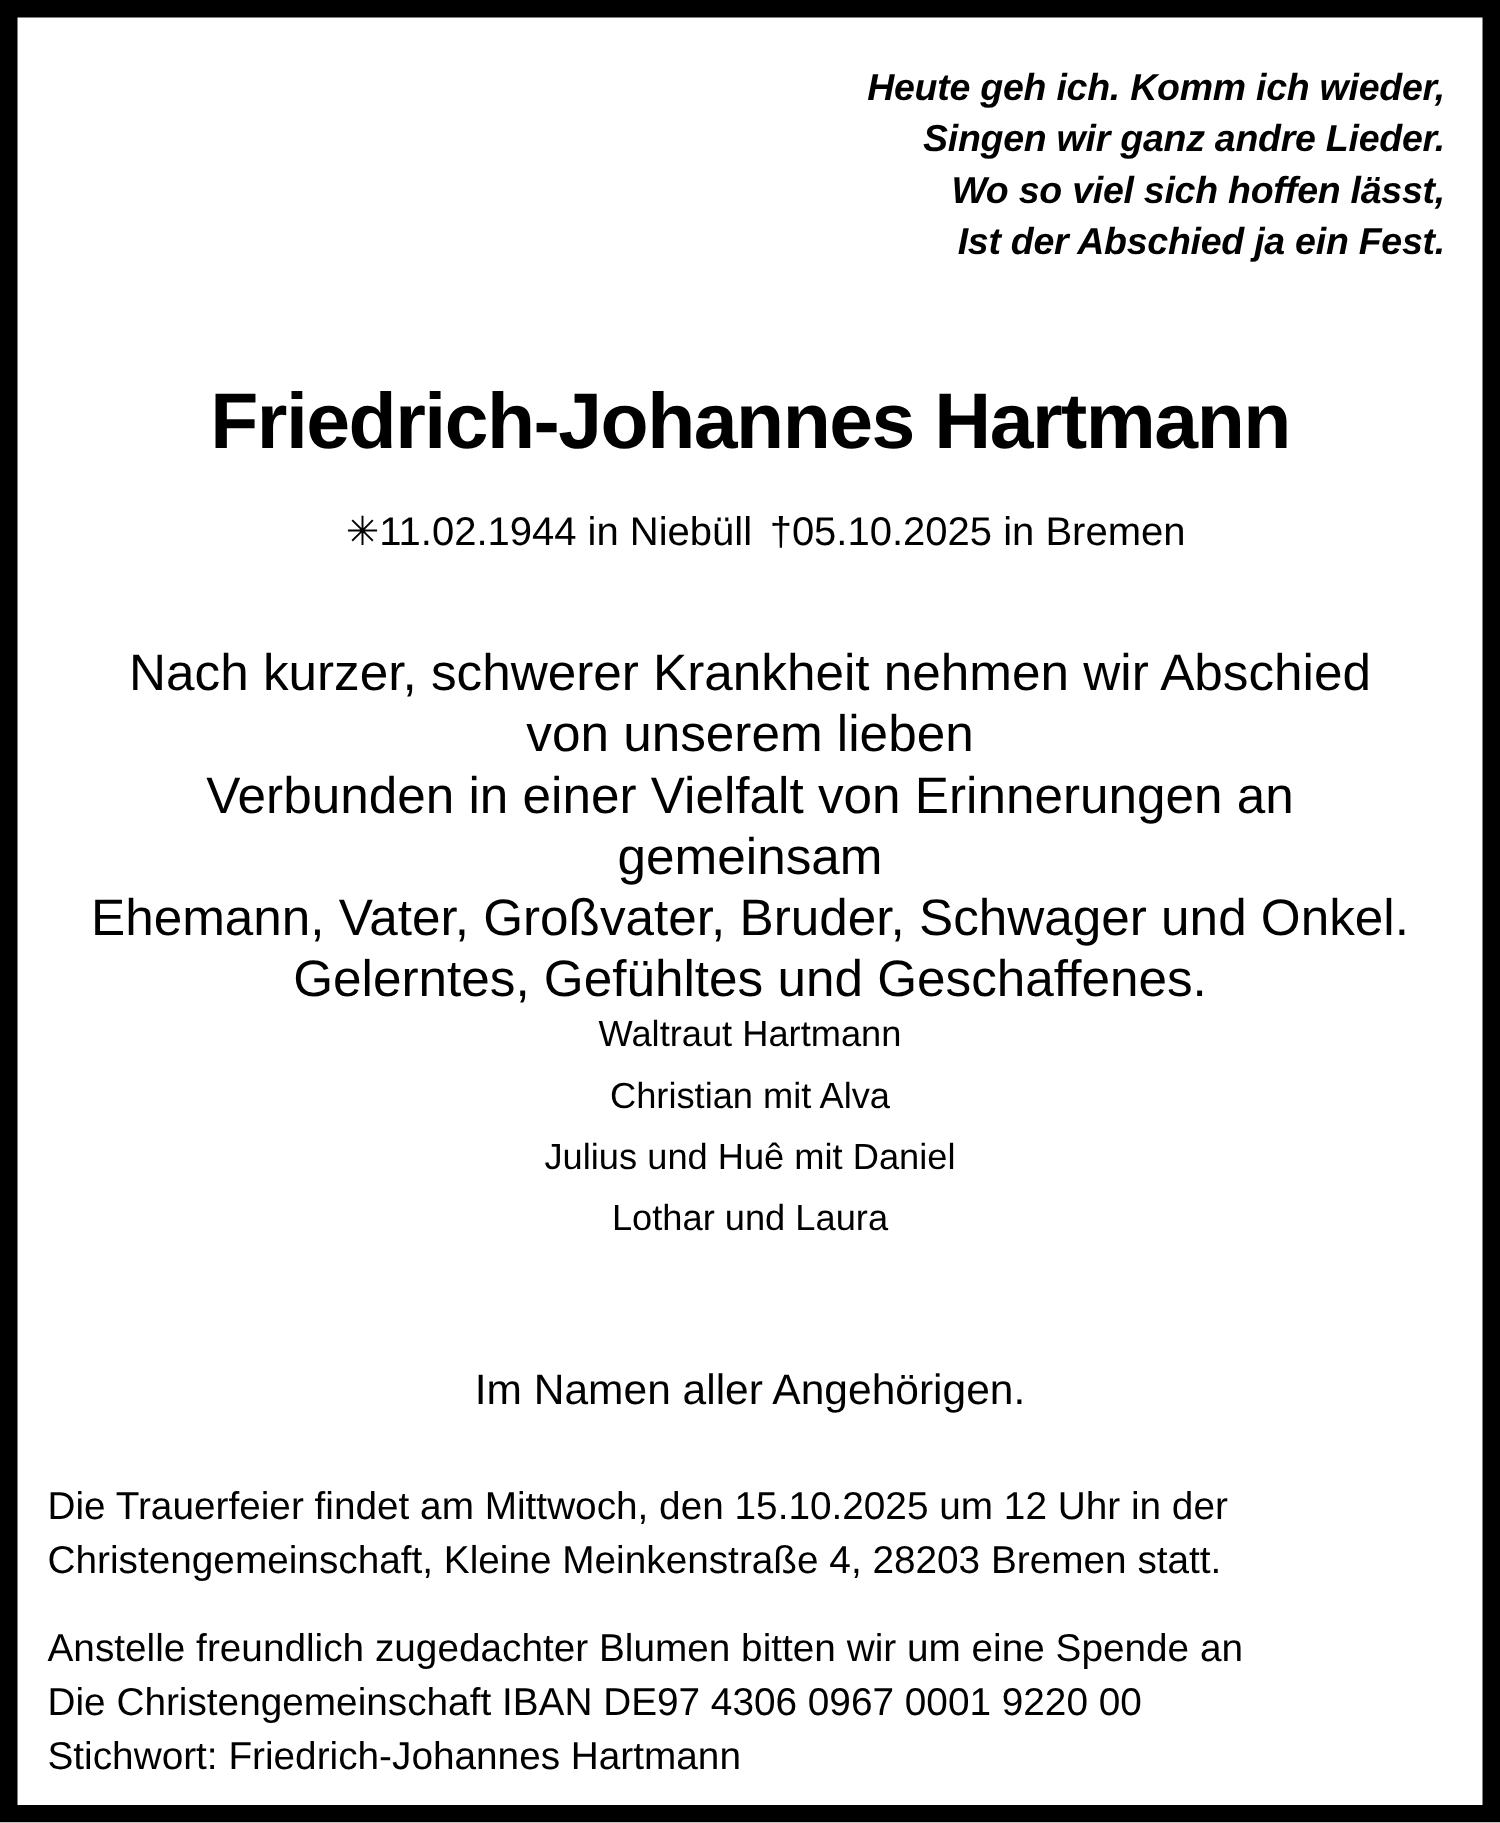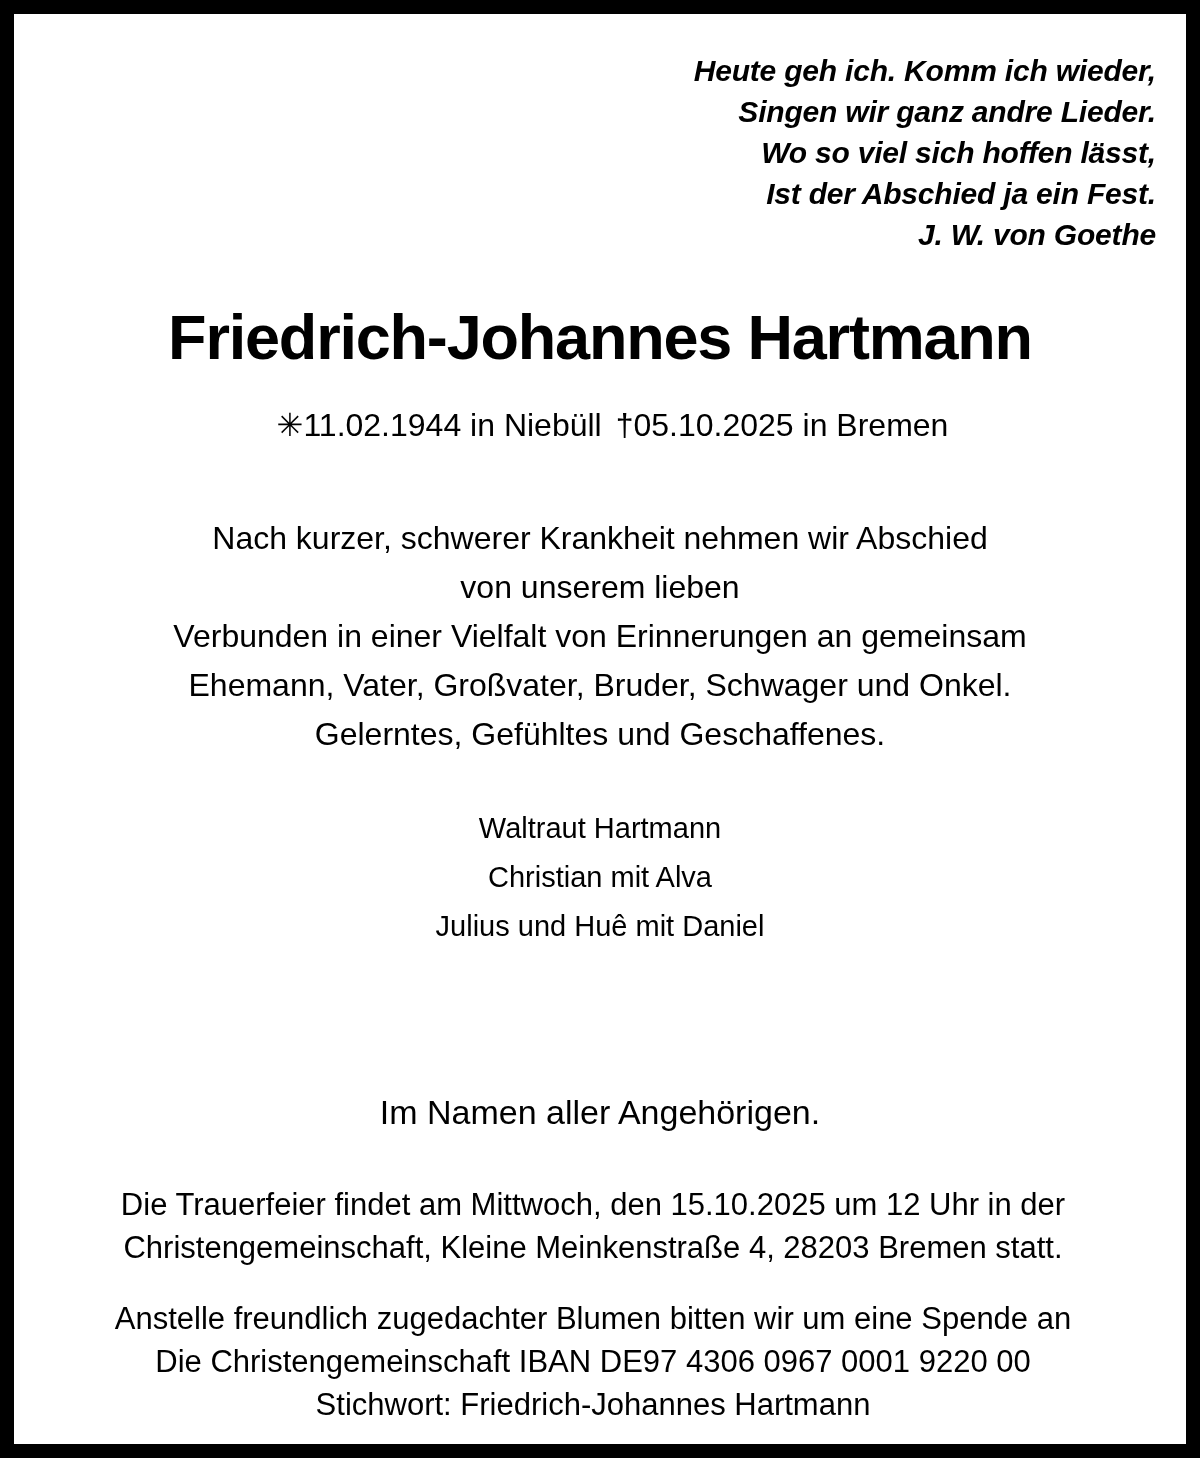--- a/index.html
+++ b/index.html
@@ -78,21 +78,21 @@
   .life-dates .sym { font-size: 32px; }
   .life-dates .gap { display: inline-block; width: 14px; }
 
   
   .memorial-message {
     position: absolute;
     top: 500px;
     left: 40px;
     width: 1092px;
     text-align: center;
-    font-size: 32px;
+    font-size: 41px;
     line-height: 49px;
   }
   .memorial-message .msg-line { display: block; }
 
   
   .survivors {
     position: absolute;
     top: 790px;
     left: 0;
     width: 100%;
@@ -112,40 +112,39 @@
     font-size: 34px;
     line-height: 46px;
   }
 
   
   .details-block {
     position: absolute;
     bottom: 18px;
     left: 24px;
     width: 1110px;
-    text-align: center;
+    text-align: left;
     font-size: 31px;
     line-height: 43px;
     margin-top: 30px;
   }
   .service-info { margin-bottom: 28px; }
   .detail-line { display: block; white-space: nowrap; }
 </style>
 </head>
 <body>
 
 <div class="obituary-frame">
   <div class="obituary-card">
 
     <div class="epigraph">
       <span class="epigraph-line">Heute geh ich. Komm ich wieder,</span>
       <span class="epigraph-line">Singen wir ganz andre Lieder.</span>
       <span class="epigraph-line">Wo so viel sich hoffen lässt,</span>
       <span class="epigraph-line">Ist der Abschied ja ein Fest.</span>
-      <span class="epigraph-attribution">J. W. von Goethe</span>
     </div>
 
     <h1 class="deceased-name">Friedrich-Johannes Hartmann</h1>
 
     <div class="life-dates">
       <span class="sym">✳</span><span>11.02.1944</span>
       <span>in</span>
       <span>Niebüll</span><span class="gap"></span><span class="sym">†</span><span>05.10.2025</span>
       <span>in</span>
       <span>Bremen</span>
@@ -156,20 +155,21 @@
       <span class="msg-line">von unserem lieben</span>
       <span class="msg-line">Verbunden in einer Vielfalt von Erinnerungen an gemeinsam</span>
       <span class="msg-line">Ehemann, Vater, Großvater, Bruder, Schwager und Onkel.</span>
       <span class="msg-line">Gelerntes, Gefühltes und Geschaffenes.</span>
     </div>
 
     <div class="survivors">
       <span class="survivor-name">Waltraut Hartmann</span>
       <span class="survivor-name">Christian mit Alva</span>
       <span class="survivor-name">Julius und Huê mit Daniel</span>
+      <span class="survivor-name">Lothar und Laura</span>
     </div>
 
     <div class="closing-statement">Im Namen aller Angehörigen.</div>
 
     <div class="details-block">
       <div class="service-info">
         <span class="detail-line">Die Trauerfeier findet am Mittwoch, den 15.10.2025 um 12 Uhr in der</span>
         <span class="detail-line">Christengemeinschaft, Kleine Meinkenstraße 4, 28203 Bremen statt.</span>
       </div>
       <div class="donation-info">

